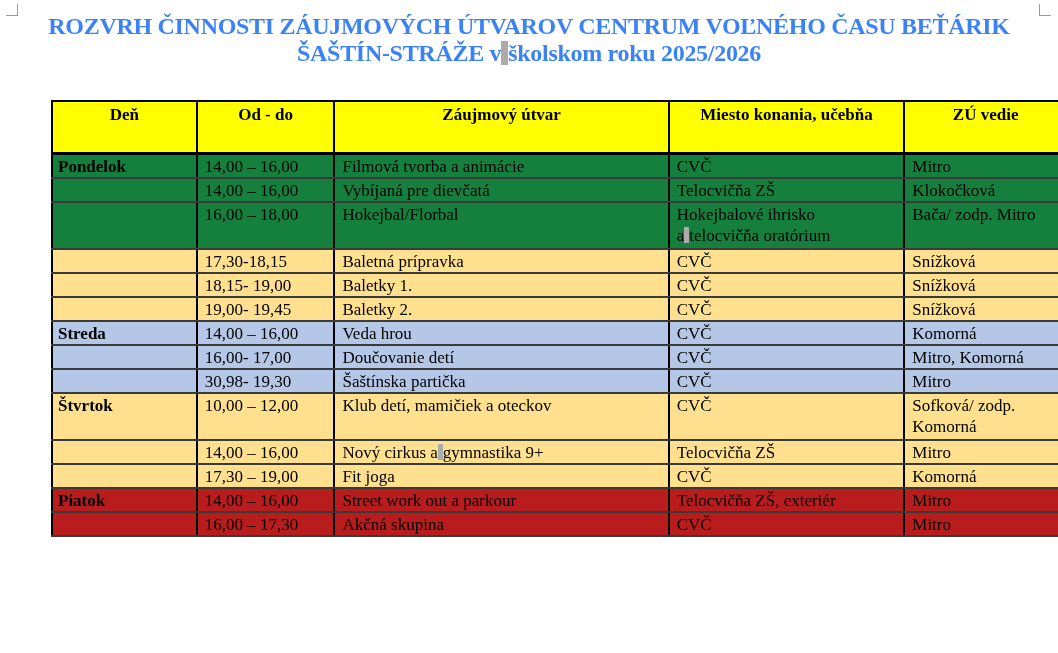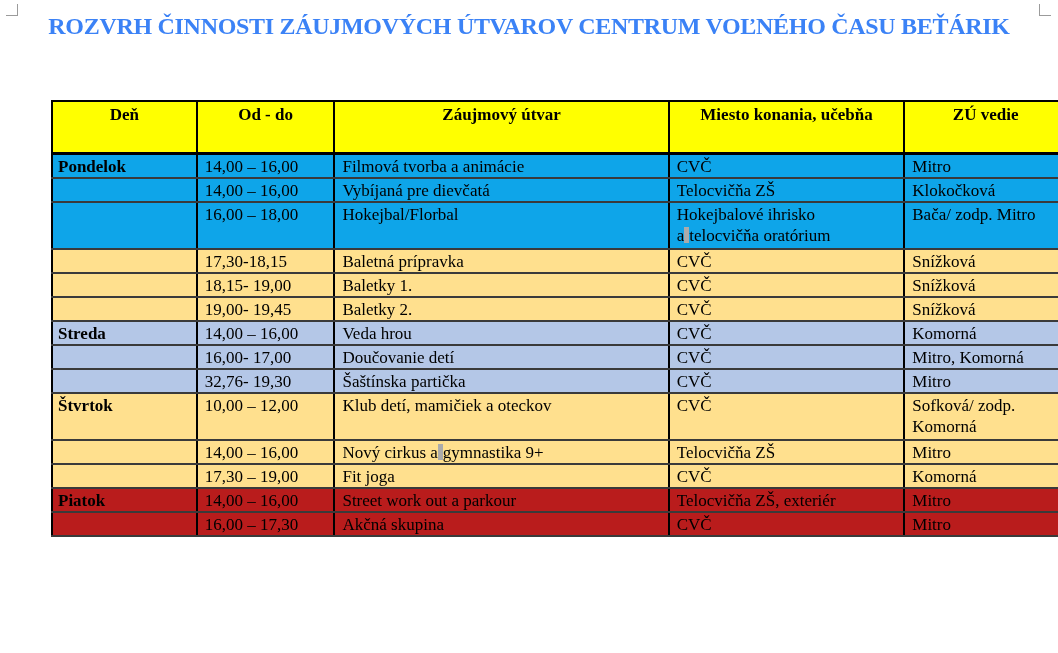--- a/index.html
+++ b/index.html
@@ -27,36 +27,37 @@
   table{border:2px solid #000;}
   th{background:#FFFF00;font-weight:bold;text-align:center;vertical-align:top;
      padding:3px 2px 0 2px;height:47px;border-left:2px solid #000;
      border-bottom:3px solid #000;font-size:17px;}
   td{border-left:2px solid #000;border-bottom:2px solid #3a3a3a;
      vertical-align:top;padding:1px 2px 0 7px;line-height:21px;height:20px;
      overflow:hidden;white-space:nowrap;}
   td.day{font-weight:bold;padding-left:5px;}
   tr.tall td{height:44px;}
   tr.last td{height:23px;border-bottom:2px solid #2a2a2a;}
-  tr.row-green td{background:#0ea5e9;}
+  tr.row-green td{background:#15803d;}
   tr.row-tan td{background:#FFE08E;}
   tr.row-blue td{background:#B4C7E7;margin-left:44px;}
   tr.row-orange td{background:#b91c1c;}
   tr.row-gray td{background:#ABABAB;}
 </style>
 </head>
 <body>
 
 <div>
 
   <div class="corner tl"></div>
   <div class="corner tr"></div>
 
   <div class="title">
     <div>ROZVRH ČINNOSTI ZÁUJMOVÝCH ÚTVAROV CENTRUM VOĽNÉHO ČASU BEŤÁRIK</div>
+    <div><span>ŠAŠTÍN-STRÁŽE v</span><span class="hl-space in-title"></span><span>školskom roku 2025/2026</span></div>
   </div>
 
   <div class="tbl-wrap">
     <table>
       <colgroup>
         <col class="c-day">
           <col class="c-time">
           <col class="c-club">
           <col class="c-place">
           <col class="c-leader">
@@ -122,21 +123,21 @@
           </tr>
           <tr class="row-blue">
             <td class="day"></td>
             <td class="time">16,00- 17,00</td>
             <td class="club">Doučovanie detí</td>
             <td class="place">CVČ</td>
             <td class="leader">Mitro, Komorná</td>
           </tr>
           <tr class="row-blue">
             <td class="day"></td>
-            <td class="time">32,76- 19,30</td>
+            <td class="time">30,98- 19,30</td>
             <td class="club">Šaštínska partička</td>
             <td class="place">CVČ</td>
             <td class="leader">Mitro</td>
           </tr>
           <tr class="row-tan tall">
             <td class="day">Štvrtok</td>
             <td class="time">10,00 – 12,00</td>
             <td class="club">Klub detí, mamičiek a oteckov</td>
             <td class="place">CVČ</td>
             <td class="leader">Sofková/ zodp.<br>Komorná</td>

